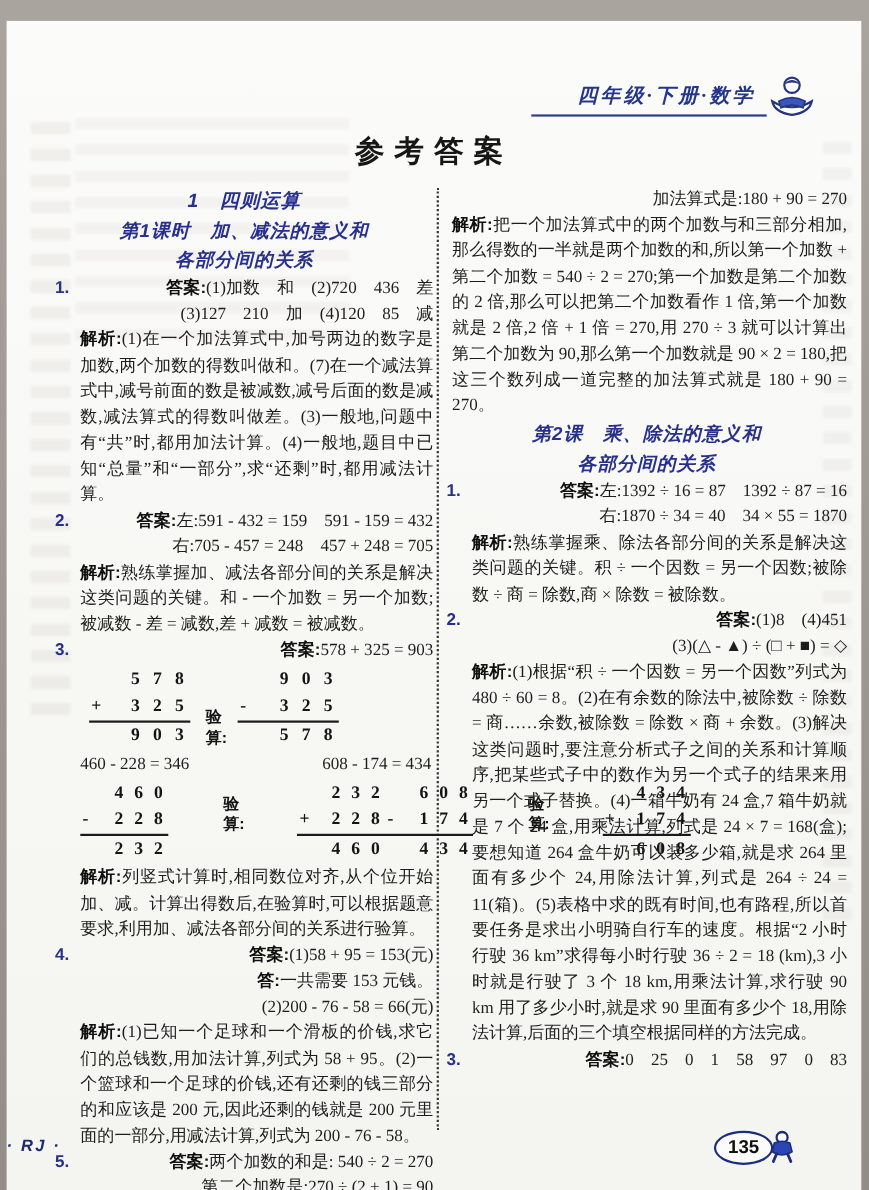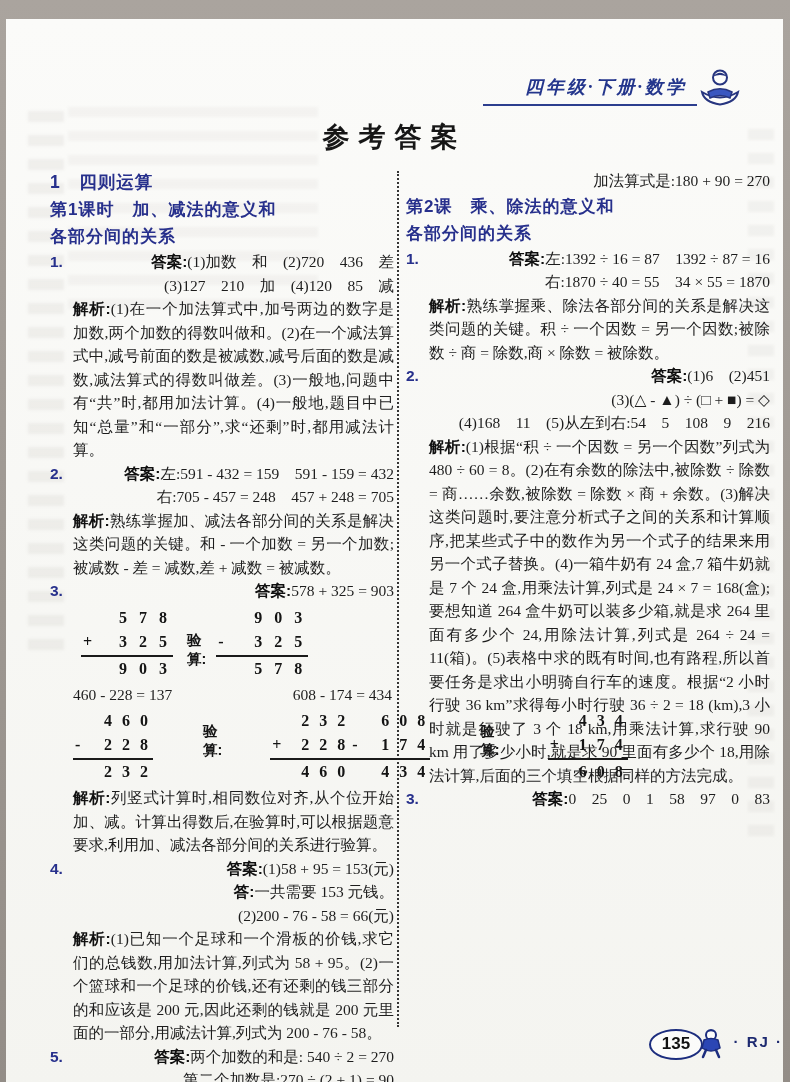--- a/index.html
+++ b/index.html
@@ -43,64 +43,64 @@
   }
 
   .col {
     position:absolute; top:150px;
     font-size:15.5px; line-height:23.5px; color:#1d1d1d;
   }
   .col-left  { left:44px;  width:344px; }
   .col-right { left:400px; width:364px; }
 
   .h-unit, .h-lesson {
-    color:#27308c; font-weight:bold;
-    font-family:"Liberation Sans","DejaVu Sans",sans-serif;
-    font-size:17px; line-height:27px; letter-spacing:1px;
+    text-align:center; color:#27308c; font-weight:bold;
+    font-family:"Liberation Sans","DejaVu Sans",sans-serif;
+    font-size:17px; line-height:27px; letter-spacing:1px;font-style:italic;
   }
   .h-unit { font-size:17.5px; }
 
   .item { position:relative; padding-left:23px; }
   .num {
     position:absolute; left:0; top:0; font-weight:bold; color:#27308c;
     font-family:"Liberation Sans","DejaVu Sans",sans-serif; font-size:15.5px;
   }
   .cont { margin-left:5px; }
   .lbl {
     font-weight:bold; color:#101010;
     font-family:"Liberation Sans","DejaVu Sans",sans-serif;
   }
   .para { text-align:justify; }
   .line { text-align:right; }
 
   
-  .calcrow { display:flex; align-items:center; margin:3px 0 2px 8px; }
+  .calcrow { display:flex; align-items:flex-end; margin:3px 0 2px 8px; }
   .calcrow.spread { justify-content:space-between; margin-left:0; margin-right:2px; }
   .pair { display:flex; align-items:flex-start;gap:44px; }
   .vcalc {
     width:92px; text-align:right; font-size:16px; line-height:24px;
     letter-spacing:4px; color:#141414; font-weight:bold;
   }
   .calcrow.spread .vcalc { width:80px; letter-spacing:3px; }
   .vc-top { padding-right:2px; }
   .vc-mid { display:flex; justify-content:space-between;
             border-bottom:2px solid #1a1a1a; padding:0 2px 1px 2px; }
   .vc-res { padding-right:2px; }
   .vlabel {
     font-family:"Liberation Sans","DejaVu Sans",sans-serif; font-weight:bold;
     font-size:14.5px; line-height:19px; margin:13px 10px 0 14px; color:#141414;
     white-space:nowrap;
   }
   .calcrow.spread .vlabel { margin:13px 4px 0 6px; }
   .eqrow { display:flex; justify-content:space-between; padding-right:2px; }
 
   .footer-rj {
-    position:absolute; left:0; right:0; bottom:36px; text-align:right;
-    font-family:"Liberation Sans","DejaVu Sans",sans-serif;
-    font-weight:bold; font-size:15px; color:#1d2a70; letter-spacing:2px;
+    position:absolute; left:0; right:0; bottom:36px; text-align:left;
+    font-family:"Liberation Sans","DejaVu Sans",sans-serif;
+    font-weight:bold; font-size:15px; color:#1d2a70; letter-spacing:2px;font-style:italic;
   }
   .page-badge {
     position:absolute; right:58px; bottom:22px; display:flex; align-items:center;
   }
   .badge-oval {
     width:54px; height:31px; border:2.5px solid #1c2d7e; border-radius:50%;
     text-align:center; line-height:26px; font-weight:bold; font-size:17px;
     color:#111; background:rgba(255,255,255,.65);
     font-family:"Liberation Sans","DejaVu Sans",sans-serif;
   }
@@ -131,21 +131,21 @@
 
   <div class="col col-left">
     <div class="h-unit">1　四则运算</div>
     <div class="h-lesson">第1课时　加、减法的意义和</div>
     <div class="h-lesson">各部分间的关系</div>
 
     <div class="item">
       <span class="num">1.</span>
       <p class="line"><span class="lbl">答案:</span><span>(1)加数　和　(2)720　436　差</span></p>
       <p class="line"><span>(3)127　210　加　(4)120　85　减</span></p>
-      <p class="para"><span class="lbl">解析:</span><span>(1)在一个加法算式中,加号两边的数字是加数,两个加数的得数叫做和。(2)在一个减法算式中,减号前面的数是被减数,减号后面的数是减数,减法算式的得数叫做差。(3)一般地,问题中有“共”时,都用加法计算。(4)一般地,题目中已知“总量”和“一部分”,求“还剩”时,都用减法计算。</span></p>
+      <p class="para"><span class="lbl">解析:</span><span>(1)在一个加法算式中,加号两边的数字是加数,两个加数的得数叫做和。(7)在一个减法算式中,减号前面的数是被减数,减号后面的数是减数,减法算式的得数叫做差。(3)一般地,问题中有“共”时,都用加法计算。(4)一般地,题目中已知“总量”和“一部分”,求“还剩”时,都用减法计算。</span></p>
     </div>
 
     <div class="item">
       <span class="num">2.</span>
       <p class="line"><span class="lbl">答案:</span><span>左:591 - 432 = 159　591 - 159 = 432</span></p>
       <p class="line"><span>右:705 - 457 = 248　457 + 248 = 705</span></p>
       <p class="para"><span class="lbl">解析:</span><span>熟练掌握加、减法各部分间的关系是解决这类问题的关键。和 - 一个加数 = 另一个加数;被减数 - 差 = 减数,差 + 减数 = 被减数。</span></p>
     </div>
 
     <div class="item">
@@ -169,21 +169,21 @@
           <div class="vc-top">9 0 3</div>
           <div class="vc-mid">
               <span>-</span>
               <span>3 2 5</span>
             </div>
           <div class="vc-res">5 7 8</div>
         </div>
       </div>
 
       <p class="eqrow">
-        <span>460 - 228 = 137</span>
+        <span>460 - 228 = 346</span>
           <span>608 - 174 = 434</span>
       </p>
 
       <div class="calcrow spread">
         <div class="pair">
           <div class="vcalc">
             <div class="vc-top">4 6 0</div>
             <div class="vc-mid">
                 <span>-</span>
                 <span>2 2 8</span>
@@ -241,36 +241,36 @@
     <div class="item">
       <span class="num">5.</span>
       <p class="line"><span class="lbl">答案:</span><span>两个加数的和是: 540 ÷ 2 = 270</span></p>
       <p class="line"><span>第二个加数是:270 ÷ (2 + 1) = 90</span></p>
 
     </div>
   </div>
 
   <div class="col col-right">
     <p class="line cont"><span>加法算式是:180 + 90 = 270</span></p>
+    <p class="para cont"><span class="lbl">解析:</span><span>把一个加法算式中的两个加数与和三部分相加,那么得数的一半就是两个加数的和,所以第一个加数 + 第二个加数 = 540 ÷ 2 = 270;第一个加数是第二个加数的 2 倍,那么可以把第二个加数看作 1 倍,第一个加数就是 2 倍,2 倍 + 1 倍 = 270,用 270 ÷ 3 就可以计算出第二个加数为 90,那么第一个加数就是 90 × 2 = 180,把这三个数列成一道完整的加法算式就是 180 + 90 = 270。</span></p>
 
     <div class="h-lesson">第2课　乘、除法的意义和</div>
     <div class="h-lesson">各部分间的关系</div>
 
     <div class="item">
       <span class="num">1.</span>
       <p class="line"><span class="lbl">答案:</span><span>左:1392 ÷ 16 = 87　1392 ÷ 87 = 16</span></p>
-      <p class="line"><span>右:1870 ÷ 40 = 55　34 × 55 = 1870</span></p>
+      <p class="line"><span>右:1870 ÷ 34 = 40　34 × 55 = 1870</span></p>
       <p class="para"><span class="lbl">解析:</span><span>熟练掌握乘、除法各部分间的关系是解决这类问题的关键。积 ÷ 一个因数 = 另一个因数;被除数 ÷ 商 = 除数,商 × 除数 = 被除数。</span></p>
     </div>
 
     <div class="item">
       <span class="num">2.</span>
-      <p class="line"><span class="lbl">答案:</span><span>(1)6　(2)451</span></p>
+      <p class="line"><span class="lbl">答案:</span><span>(1)8　(4)451</span></p>
       <p class="line"><span>(3)(△ - ▲) ÷ (□ + ■) = ◇</span></p>
-      <p class="line"><span>(4)168　11　(5)从左到右:54　5　108　9　216</span></p>
       <p class="para"><span class="lbl">解析:</span><span>(1)根据“积 ÷ 一个因数 = 另一个因数”列式为 480 ÷ 60 = 8。(2)在有余数的除法中,被除数 ÷ 除数 = 商……余数,被除数 = 除数 × 商 + 余数。(3)解决这类问题时,要注意分析式子之间的关系和计算顺序,把某些式子中的数作为另一个式子的结果来用另一个式子替换。(4)一箱牛奶有 24 盒,7 箱牛奶就是 7 个 24 盒,用乘法计算,列式是 24 × 7 = 168(盒);要想知道 264 盒牛奶可以装多少箱,就是求 264 里面有多少个 24,用除法计算,列式是 264 ÷ 24 = 11(箱)。(5)表格中求的既有时间,也有路程,所以首要任务是求出小明骑自行车的速度。根据“2 小时行驶 36 km”求得每小时行驶 36 ÷ 2 = 18 (km),3 小时就是行驶了 3 个 18 km,用乘法计算,求行驶 90 km 用了多少小时,就是求 90 里面有多少个 18,用除法计算,后面的三个填空根据同样的方法完成。</span></p>
     </div>
 
     <div class="item">
       <span class="num">3.</span>
       <p class="line"><span class="lbl">答案:</span><span>0　25　0　1　58　97　0　83</span></p>
     </div>
   </div>
 
   <div class="footer-rj">· RJ ·</div>

